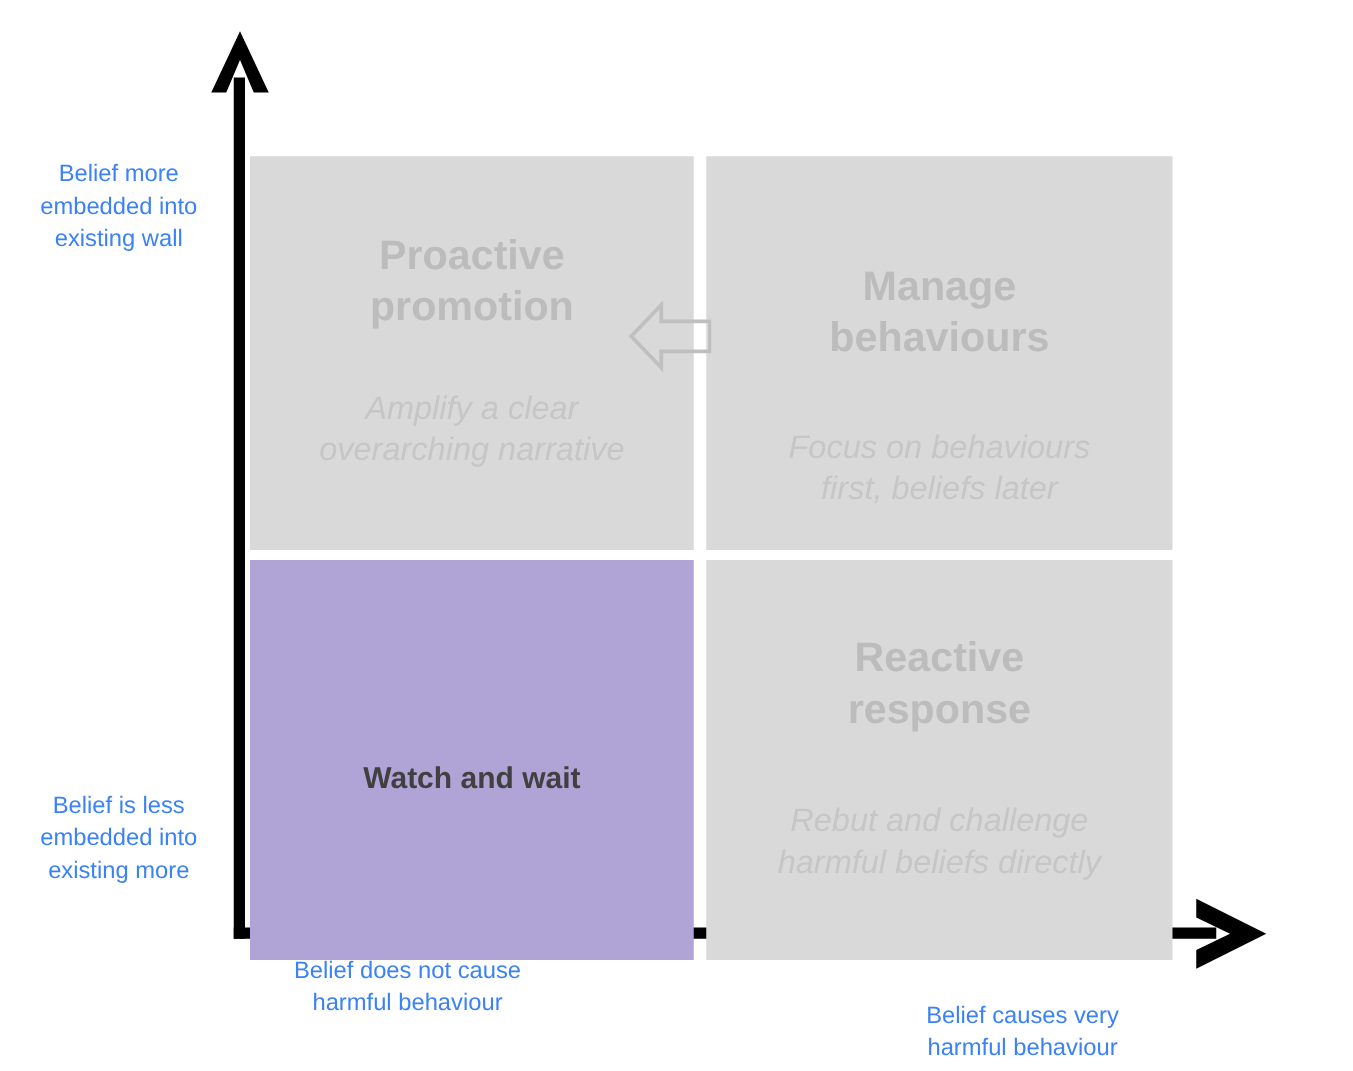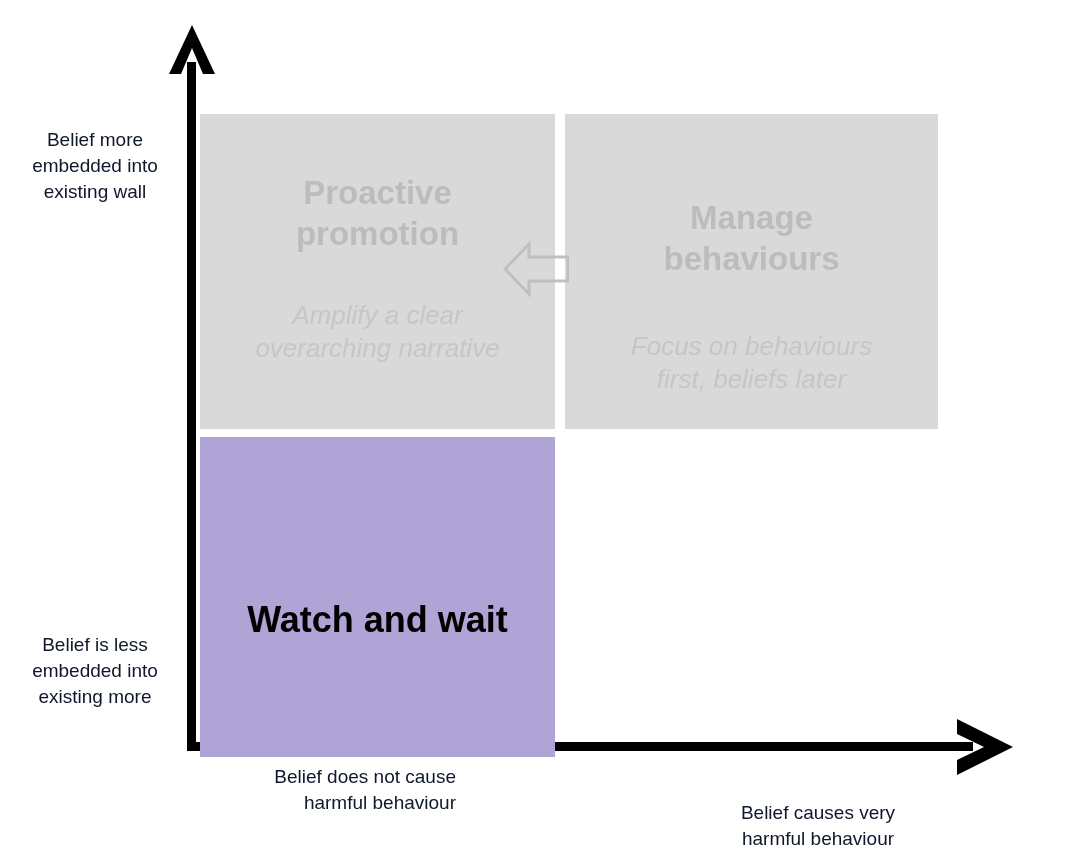--- a/index.html
+++ b/index.html
@@ -49,21 +49,21 @@
     left: 952px;
     top: 718px;
     width: 62px;
     height: 58px;
   }
 
   
   .grid {
     position: absolute;
     left: 200px;
-    top: 114px;
+    top: 125px;
     width: 728px;
     height: 635px;
     display: grid;
     grid-template-columns: 355px 373px;
     grid-template-rows: 315px 320px;
     column-gap: 10px;
     row-gap: 8px;
   }
   .cell {
     position: relative;
@@ -86,22 +86,22 @@
   }
   .q-sub {
     font-size: 26px;
     font-style: italic;
     line-height: 1.28;
     text-align: center;
     color: #c6c6c6;
     white-space: pre-line;
   }
   .q-title.dark {
-    color: #000000;
-    font-size: 36px;
+    color: #404040;
+    font-size: 24px;
   }
 
   
   #cell-proactive .q-title { margin-top: 58px; }
   #cell-proactive .q-sub   { margin-top: 44px; }
 
   #cell-manage .q-title { margin-top: 83px; }
   #cell-manage .q-sub   { margin-top: 50px; }
 
   #cell-watch .q-title  { margin-top: 160px; }
@@ -116,27 +116,27 @@
     top: 240px;
     width: 66px;
     height: 58px;
   }
 
   
   .cap {
     position: absolute;
     font-size: 19px;
     line-height: 1.38;
-    color: #0f172a;
+    color: #3b82f6;
     text-align: center;
     white-space: pre-line;
   }
   #cap-y-high { left: 14px;  top: 127px; width: 162px; }
   #cap-y-low  { left: 14px;  top: 632px; width: 162px; }
-  #cap-x-low  { left: 196px; top: 764px; width: 260px; text-align: right; }
+  #cap-x-low  { left: 196px; top: 764px; width: 260px; }
   #cap-x-high { left: 700px; top: 800px; width: 236px; }
 </style>
 </head>
 <body>
 
 <div id="stage">
 
   <div class="axis-y-line"></div>
   <div class="axis-x-line"></div>
 
@@ -165,20 +165,26 @@
       <div class="q-title">Manage
 behaviours</div>
       <div class="q-sub">Focus on behaviours
 first, beliefs later</div>
     </div>
 
     <div class="cell accent" id="cell-watch">
       <div class="q-title dark">Watch and wait</div>
     </div>
 
+    <div class="cell grey" id="cell-reactive">
+      <div class="q-title">Reactive
+response</div>
+      <div class="q-sub">Rebut and challenge
+harmful beliefs directly</div>
+    </div>
 
   </div>
 
   <div class="flow-arrow">
     <svg width="66" height="58" viewBox="0 0 66 58" aria-hidden="true">
       <path d="M2 29 L26 4 L26 17 L65 17 L65 41 L26 41 L26 54 Z" fill="none" stroke="#bfbfbf" stroke-width="3" stroke-linejoin="miter"></path>
     </svg>
   </div>
 
   <div class="cap" id="cap-y-high">Belief more

